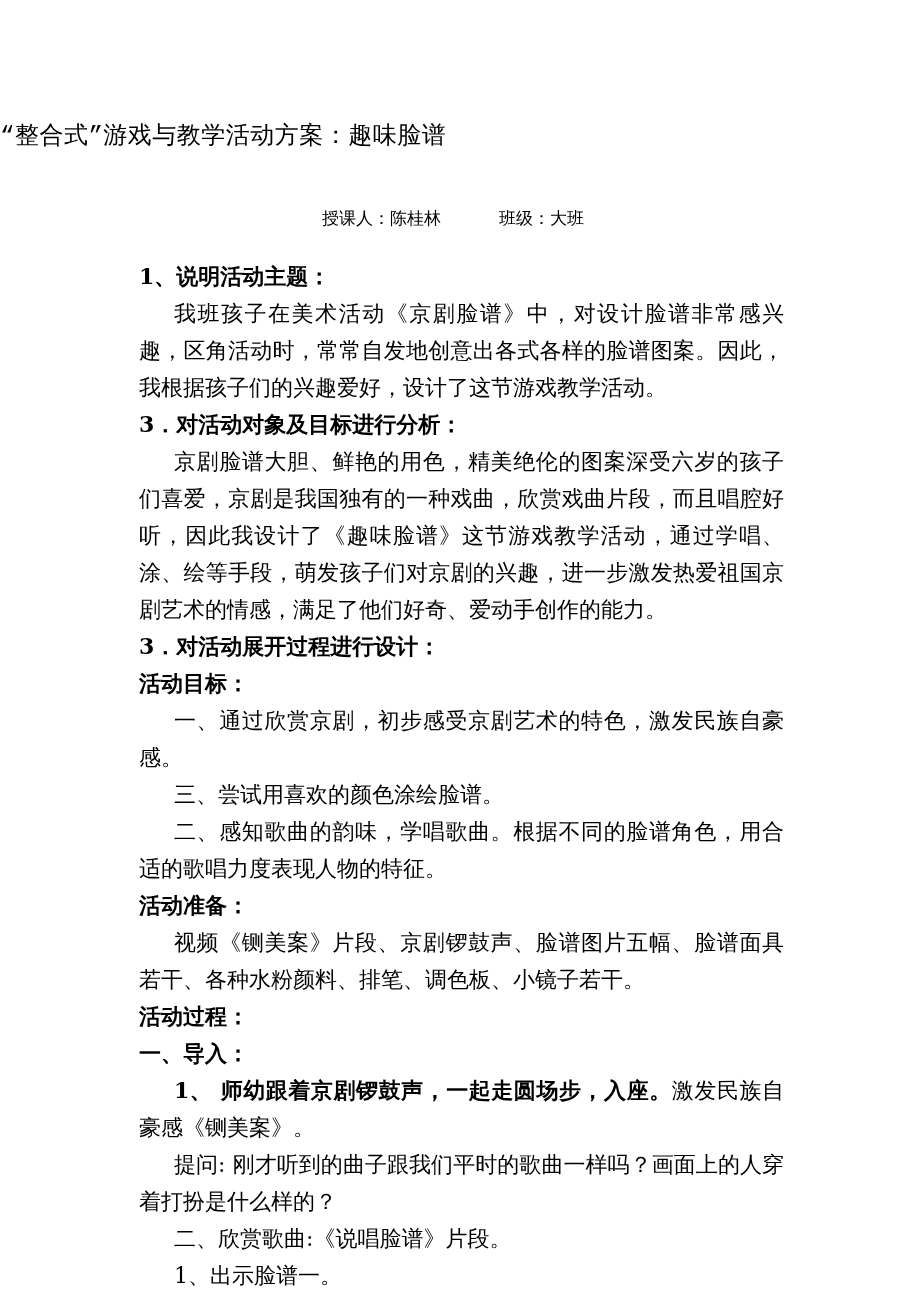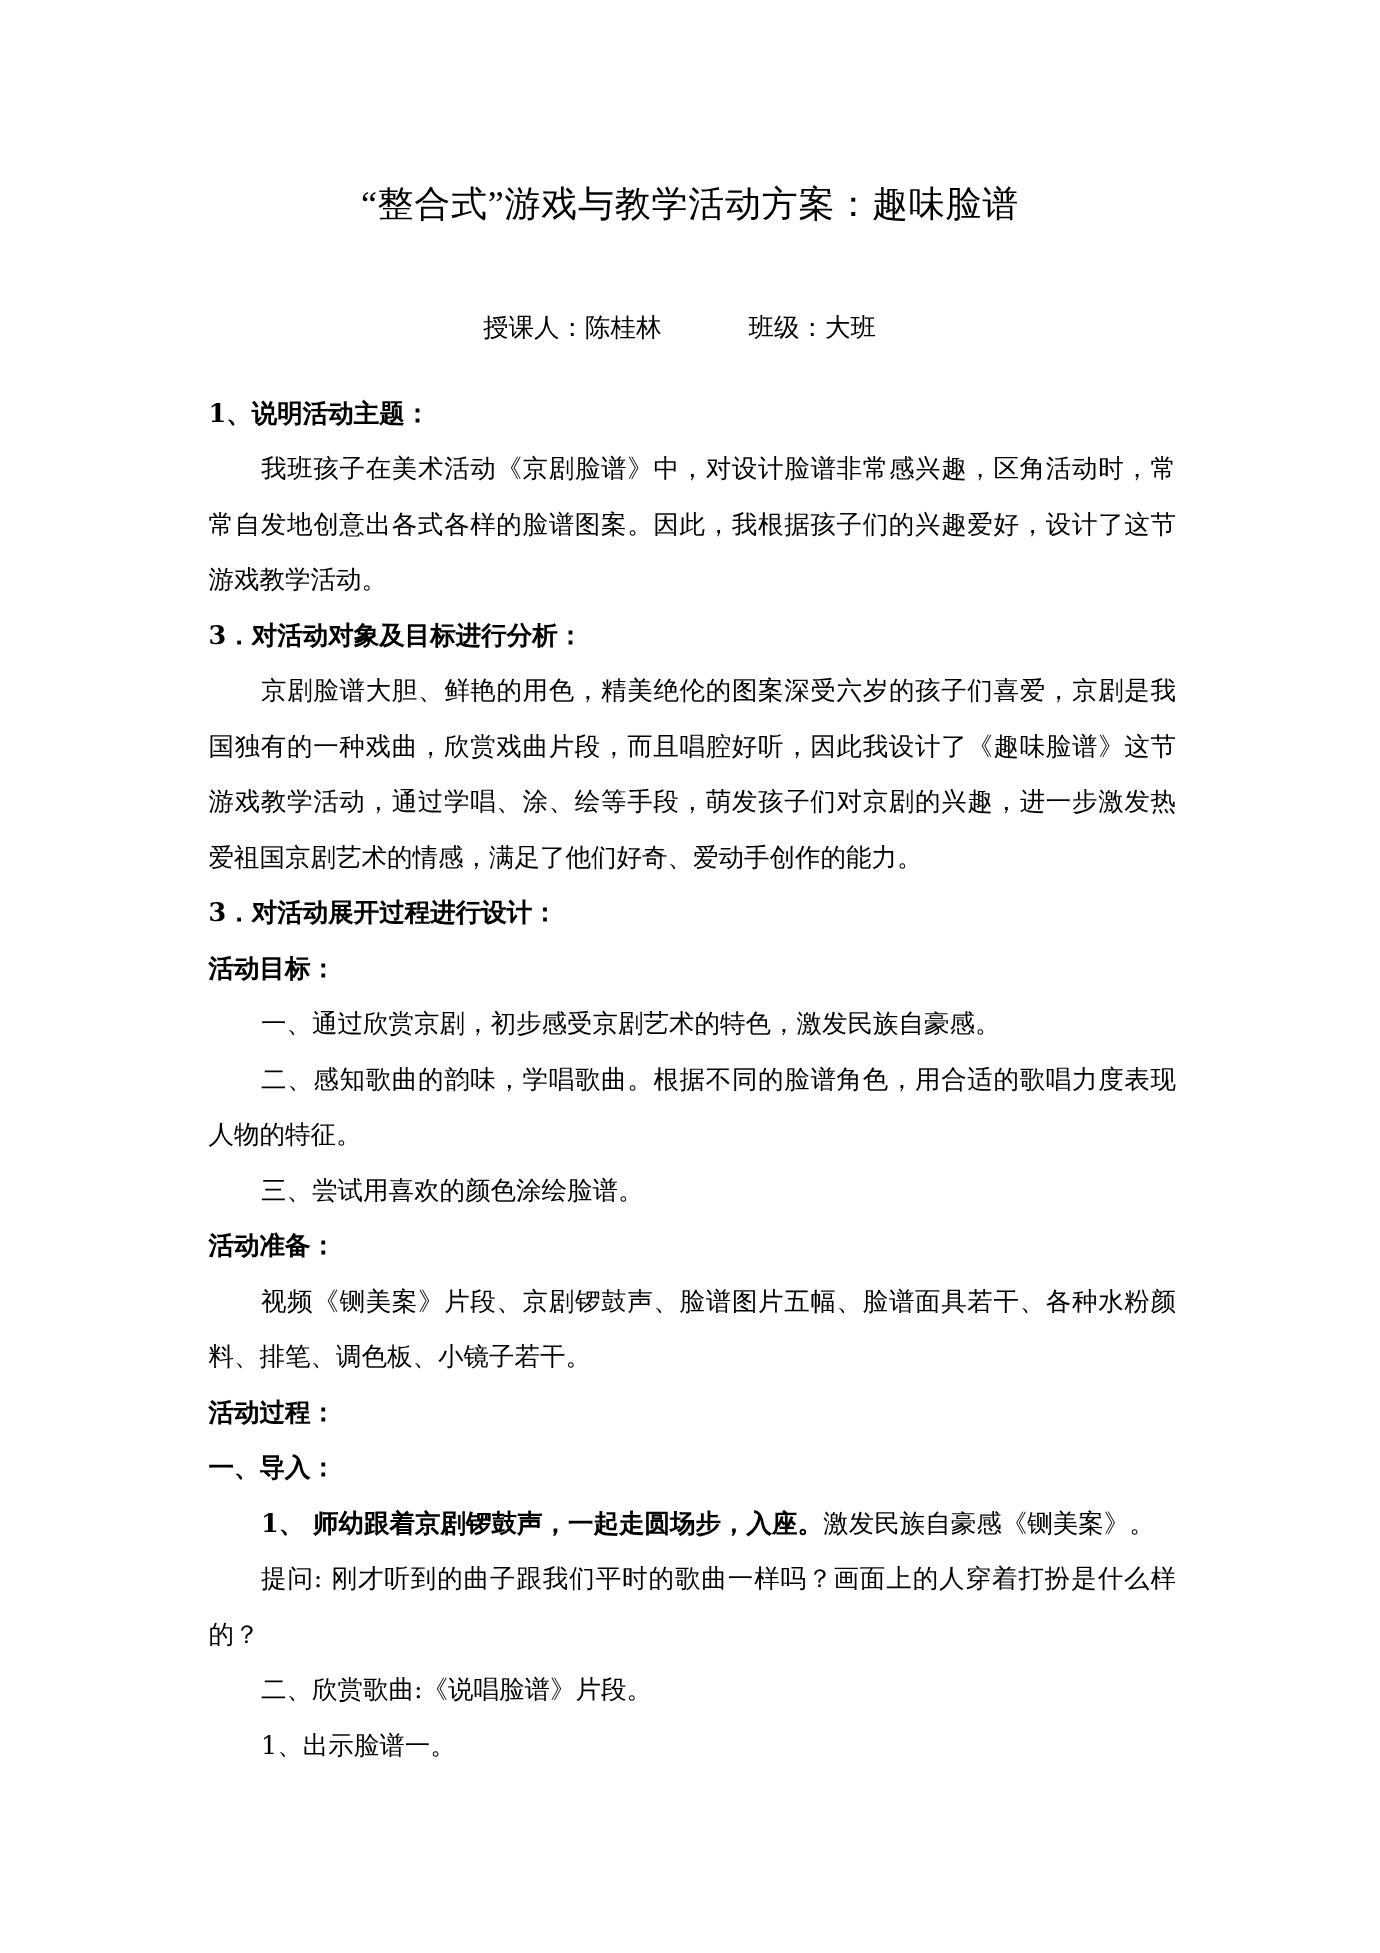--- a/index.html
+++ b/index.html
@@ -1,46 +1,46 @@
 <!DOCTYPE html>
 <html><head>
 <meta charset="utf-8">
 <style>
   html, body { margin: 0; padding: 0; background: #ffffff; }
   body { width: 920px; height: 1302px; position: relative; overflow: hidden;
          font-family: "DejaVu Serif", "Liberation Serif", serif; color: #000; }
   .page { position: absolute; left: 0; top: 0; width: 920px; height: 1302px; background: #fff; }
-  .title { position: absolute; top: 120px; left: 0; width: 920px; text-align: center;
-           font-family: Liberation Serif, serif; font-size: 24px; line-height: 34px; letter-spacing: 0.5px; }
+  .title { position: absolute; top: 120px; left: 0; width: 920px; text-align: left;
+           font-family: Liberation Mono, monospace; font-size: 24px; line-height: 34px; letter-spacing: 0.5px; }
   .subtitle { position: absolute; top: 204px; left: 322px; font-size: 17px; line-height: 30px; white-space: pre; font-family: Liberation Serif, serif; }
   .subtitle span { display: inline-block; }
   .subtitle .gap { width: 58px; }
-  .body { position: absolute; left: 139px; top: 258px; width: 645px; font-size: 17px; line-height: 37px; text-align: justify; }
+  .body { position: absolute; left: 139px; top: 258px; width: 645px; font-size: 22px; line-height: 37px; text-align: justify; }
   .body p { margin: 0; }
   .h { font-weight: bold; }
   .indent { text-indent: 35px; }
   .b { font-weight: bold; }
 </style>
 </head>
 <body>
 
 <div class="page">
   <div class="title">“整合式”游戏与教学活动方案：趣味脸谱</div>
   <div class="subtitle"><span>授课人：陈桂林</span><span class="gap"></span><span>班级：大班</span></div>
 
   <div class="body">
     <p class="h">1、说明活动主题：</p>
     <p class="indent">我班孩子在美术活动《京剧脸谱》中，对设计脸谱非常感兴趣，区角活动时，常常自发地创意出各式各样的脸谱图案。因此，我根据孩子们的兴趣爱好，设计了这节游戏教学活动。</p>
     <p class="h">3．对活动对象及目标进行分析：</p>
     <p class="indent">京剧脸谱大胆、鲜艳的用色，精美绝伦的图案深受六岁的孩子们喜爱，京剧是我国独有的一种戏曲，欣赏戏曲片段，而且唱腔好听，因此我设计了《趣味脸谱》这节游戏教学活动，通过学唱、涂、绘等手段，萌发孩子们对京剧的兴趣，进一步激发热爱祖国京剧艺术的情感，满足了他们好奇、爱动手创作的能力。</p>
     <p class="h">3．对活动展开过程进行设计：</p>
     <p class="h">活动目标：</p>
     <p class="indent">一、通过欣赏京剧，初步感受京剧艺术的特色，激发民族自豪感。</p>
+    <p class="indent">三、尝试用喜欢的颜色涂绘脸谱。</p>
     <p class="indent">二、感知歌曲的韵味，学唱歌曲。根据不同的脸谱角色，用合适的歌唱力度表现人物的特征。</p>
-    <p class="indent">三、尝试用喜欢的颜色涂绘脸谱。</p>
     <p class="h">活动准备：</p>
     <p class="indent">视频《铡美案》片段、京剧锣鼓声、脸谱图片五幅、脸谱面具若干、各种水粉颜料、排笔、调色板、小镜子若干。</p>
     <p class="h">活动过程：</p>
     <p class="h">一、导入：</p>
     <p class="indent"><span class="b">1、 师幼跟着京剧锣鼓声，一起走圆场步，入座。</span><span>激发民族自豪感《铡美案》。</span></p>
     <p class="indent">提问: 刚才听到的曲子跟我们平时的歌曲一样吗？画面上的人穿着打扮是什么样的？</p>
     <p class="indent">二、欣赏歌曲:《说唱脸谱》片段。</p>
     <p class="indent">1、出示脸谱一。</p>
   </div>
 </div>

